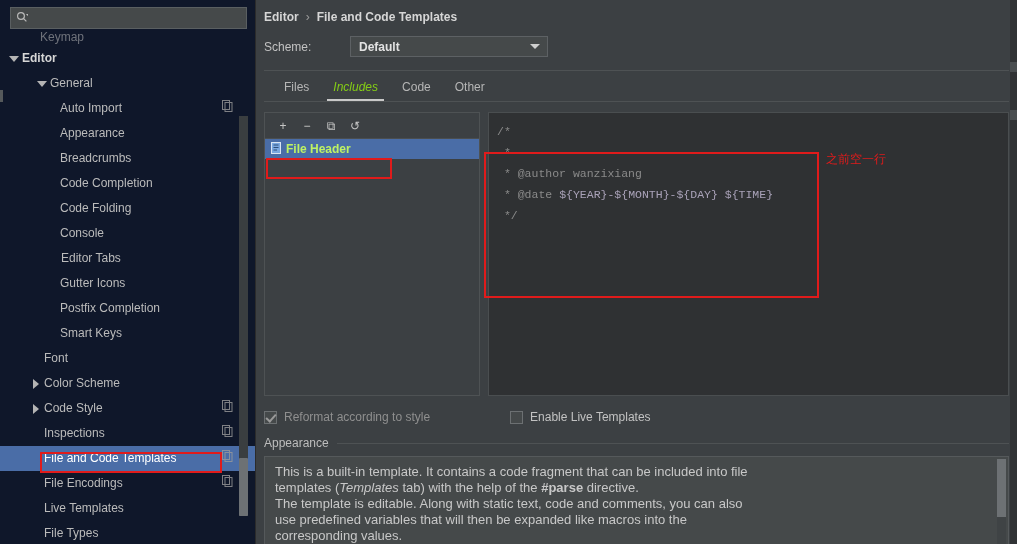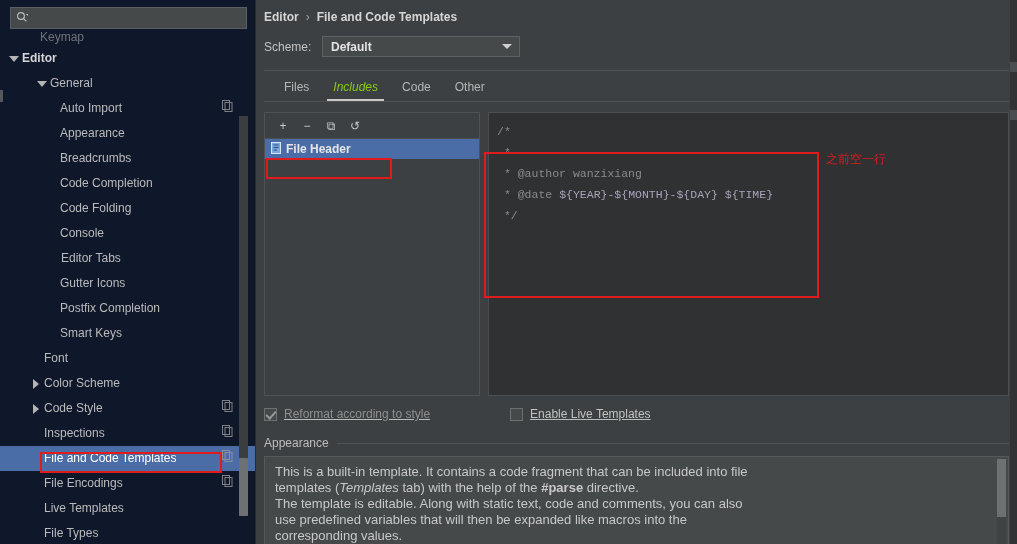--- a/index.html
+++ b/index.html
@@ -77,21 +77,21 @@
   }
   #sb-left-mark { position:absolute; left:0; top:90px; width:3px; height:12px; background:#55595b; }
 
   
   #main { position: relative; flex: 1 1 auto; height: 544px; background: #3c4043; overflow: hidden; }
   #breadcrumb {
     display: flex; align-items: center; gap: 7px;
     padding: 10px 0 0 8px; font-weight: bold; color: #d6d6d6; font-size: 12px;
   }
   #breadcrumb .sep { color: #9a9a9a; font-weight: normal; }
-  #scheme-row { display: flex; align-items: center; padding: 12px 0 0 8px; }
+  #scheme-row { display: flex; align-items: center; padding: 12px 0 0 8px; gap: 28px; }
   #scheme-label { width: 58px; color: #c2c2c2; }
   #scheme-select {
     width: 198px; height: 21px;
     background: #45494a; border: 1px solid #5d6164;
     display: flex; align-items: center; padding: 0 4px 0 8px;
     color: #e2e2e2; font-weight: bold;
   }
   #scheme-select .val { flex: 1 1 auto; }
   #scheme-select .caret {
     width: 0; height: 0; border-left: 5px solid transparent;
@@ -118,36 +118,36 @@
   #tpl-toolbar { height: 25px; display: flex; align-items: center; gap: 2px; padding-left: 7px; }
   .tb-btn {
     width: 22px; height: 21px; display: flex; align-items: center; justify-content: center;
     color: #c5c5c5;
   }
   #tpl-items { border-top: 1px solid #4a4e50; }
   .tpl-item {
     height: 20px; display: flex; align-items: center; gap: 5px;
     padding-left: 6px; color: #cfcfcf;
   }
-  .tpl-item.selected { background: #4a6da7; color: #e5e5e5; font-weight: bold; }
+  .tpl-item.selected { background: #4a6da7; color: #bef264; font-weight: bold; }
 
   
   #editor-wrap {
     flex: 1 1 auto; margin-left: 8px; position: relative;
     background: #2f3133; border: 1px solid #4a4e50;
   }
   #code {
     font-family: "Liberation Mono", "DejaVu Sans Mono", monospace;
     font-size: 11.5px; line-height: 21px;
     padding: 8px 0 0 8px; color: #808080; white-space: pre;
   }
   #code .v { color: #a9a2b8; }
   #code .kw { color: #8a8a8a; }
 
-  #opts { display: flex; align-items: center; margin: 8px 4px 0 8px; height: 20px; text-decoration: underline; }
+  #opts { display: flex; align-items: flex-end; margin: 8px 4px 0 8px; height: 20px; }
   .cb-wrap { display: flex; align-items: center; gap: 7px; }
   .cb {
     width: 13px; height: 13px; border: 1px solid #6c7072; background: #45494a;
     position: relative; flex: 0 0 13px;
   }
   .cb.checked::after {
     content: ""; position: absolute; left: 3px; top: 0px;
     width: 4px; height: 8px; border: solid #9a9a9a;
     border-width: 0 2px 2px 0; transform: rotate(42deg);
   }

